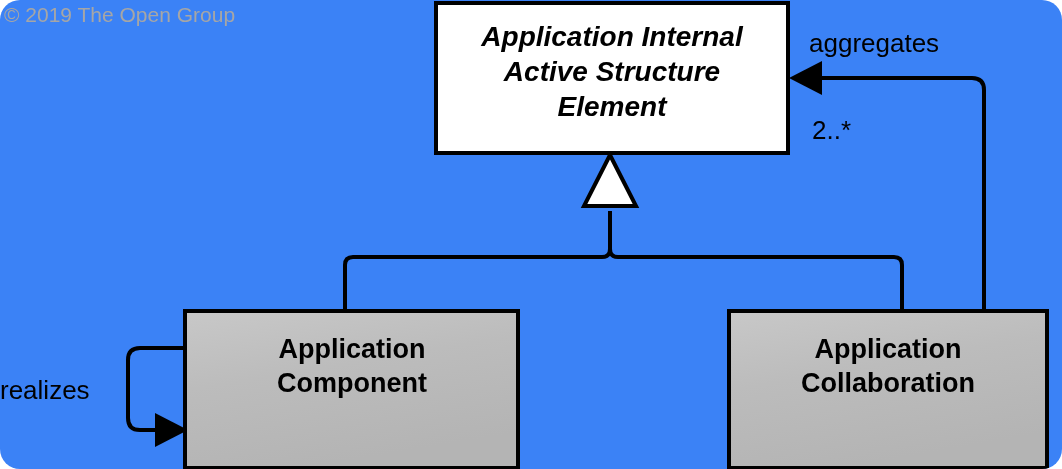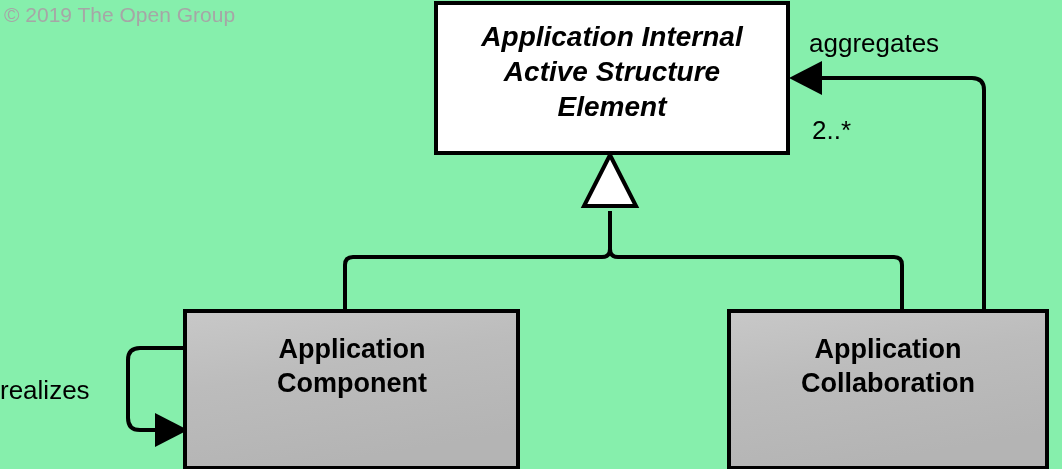--- a/index.html
+++ b/index.html
@@ -7,22 +7,23 @@
     padding: 0;
     background: #ffffff;
   }
   body {
     font-family: "Liberation Sans", sans-serif;
   }
   #diagram-root {
     position: relative;
     width: 1062px;
     height: 469px;
-    background: #86efac;
+    background: #3b82f6;
     overflow: hidden;
+    border-radius: 20px;
   }
   svg.diagram-svg {
     position: absolute;
     top: 0;
     left: 0;
     width: 1062px;
     height: 469px;
     display: block;
   }
   .copyright-note {

